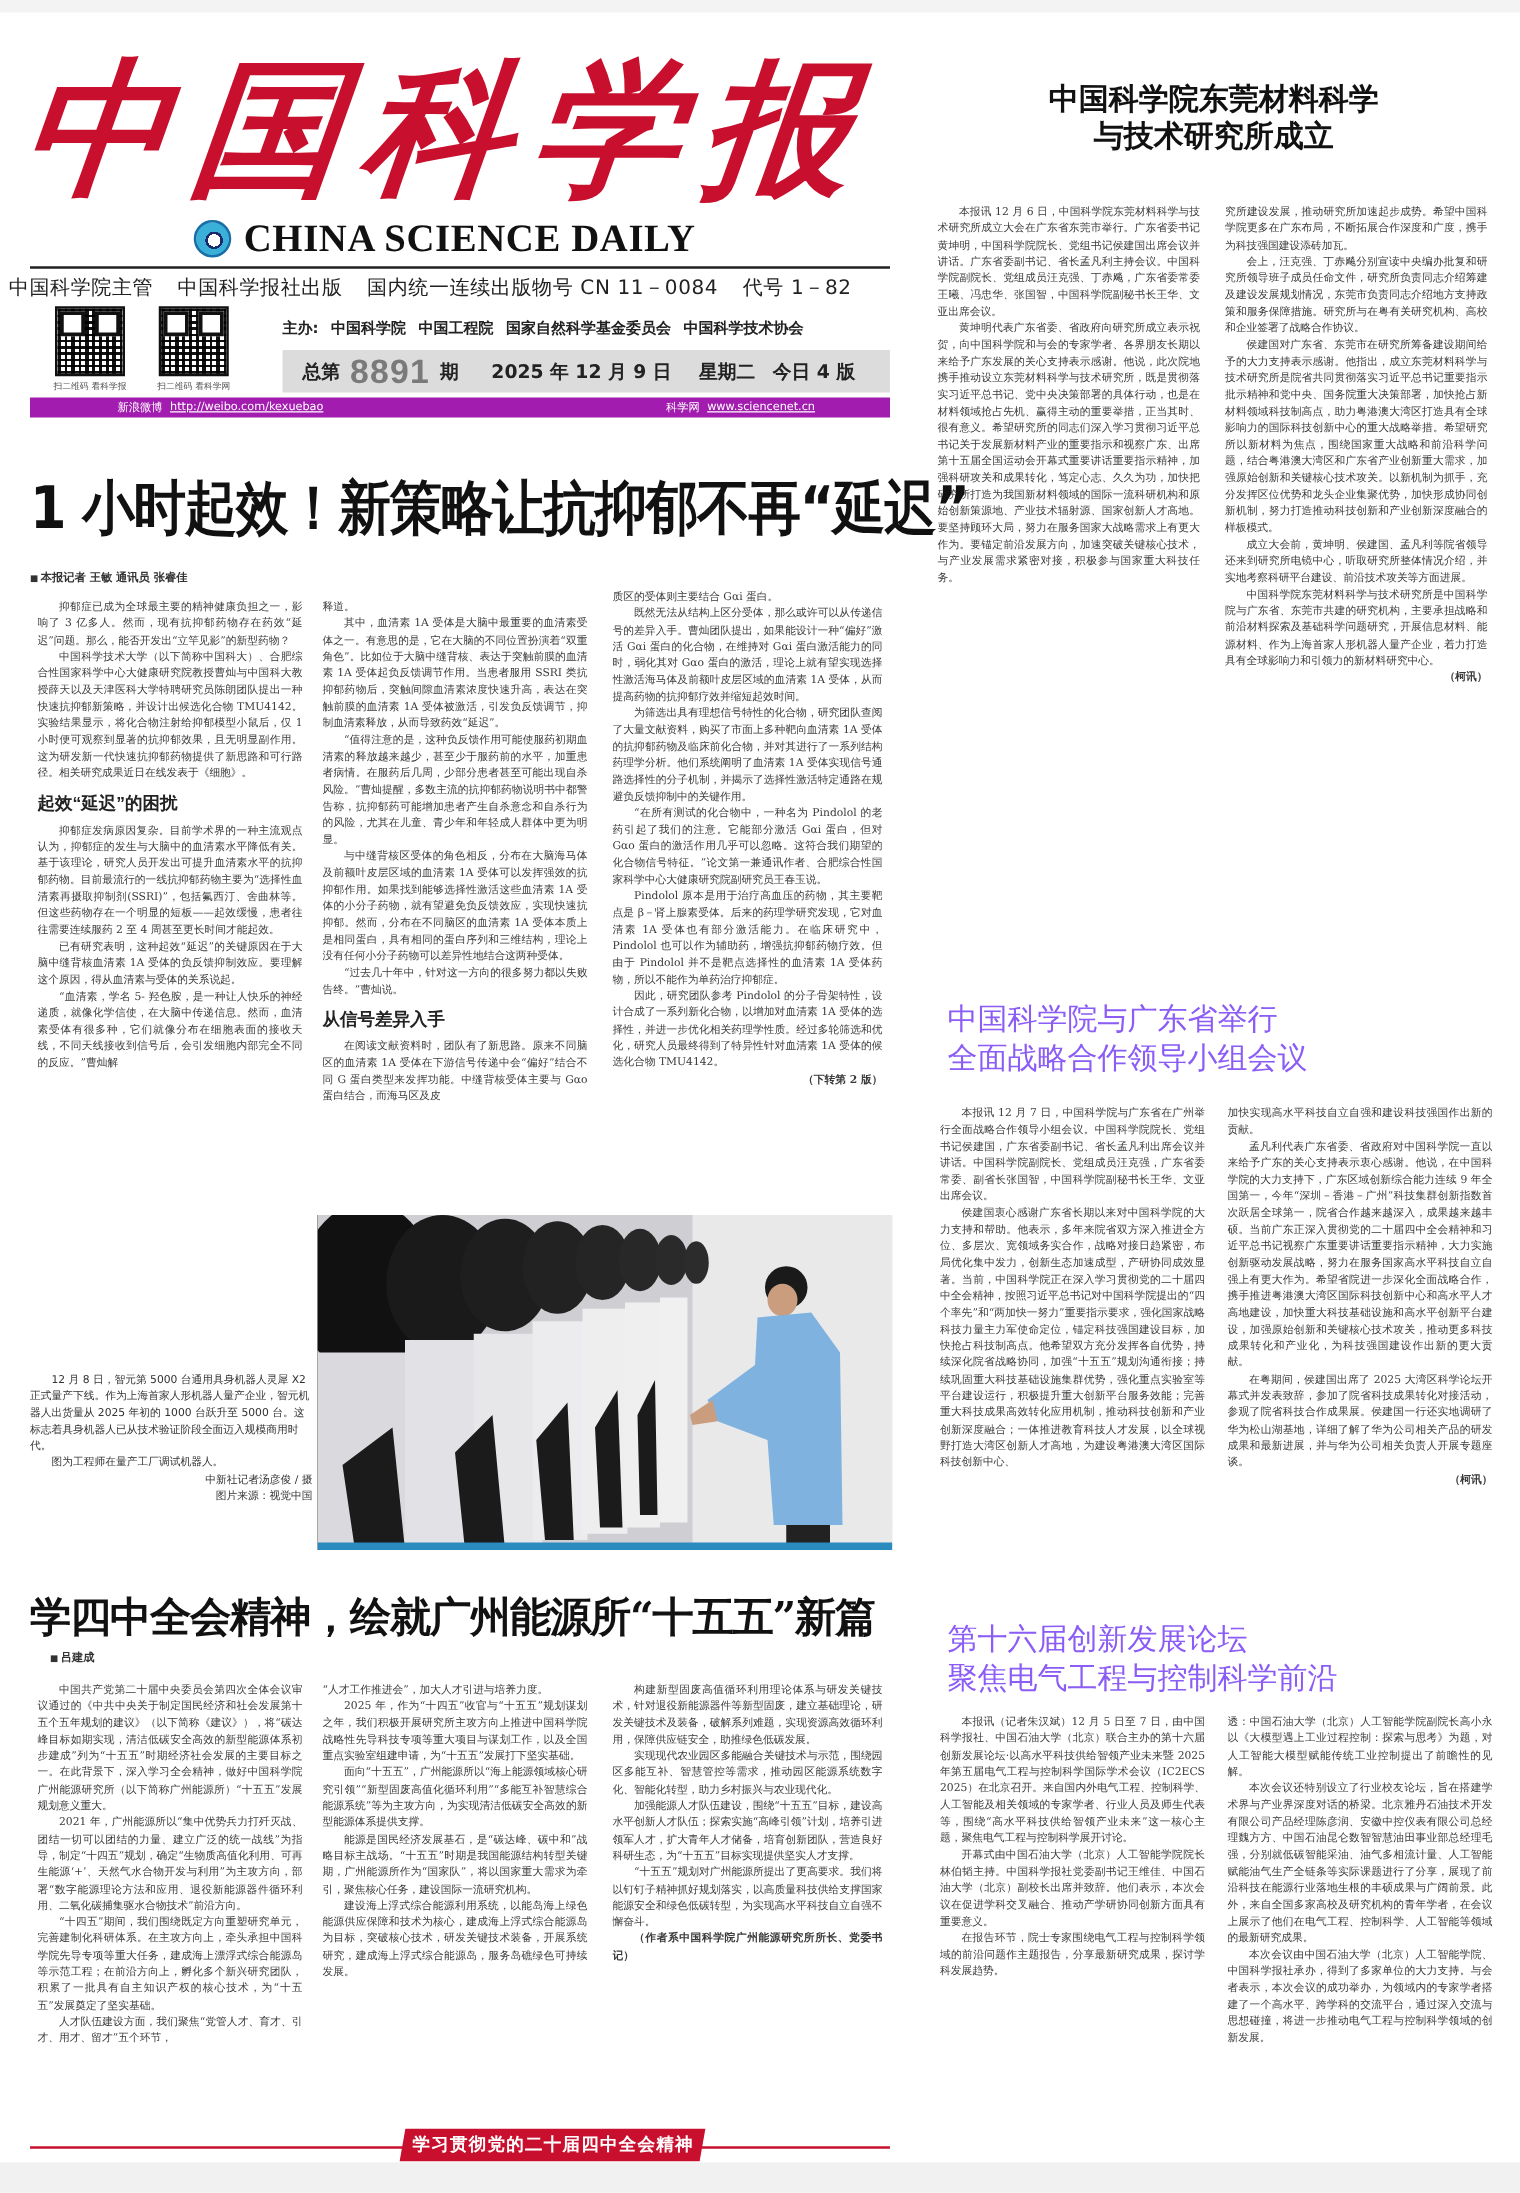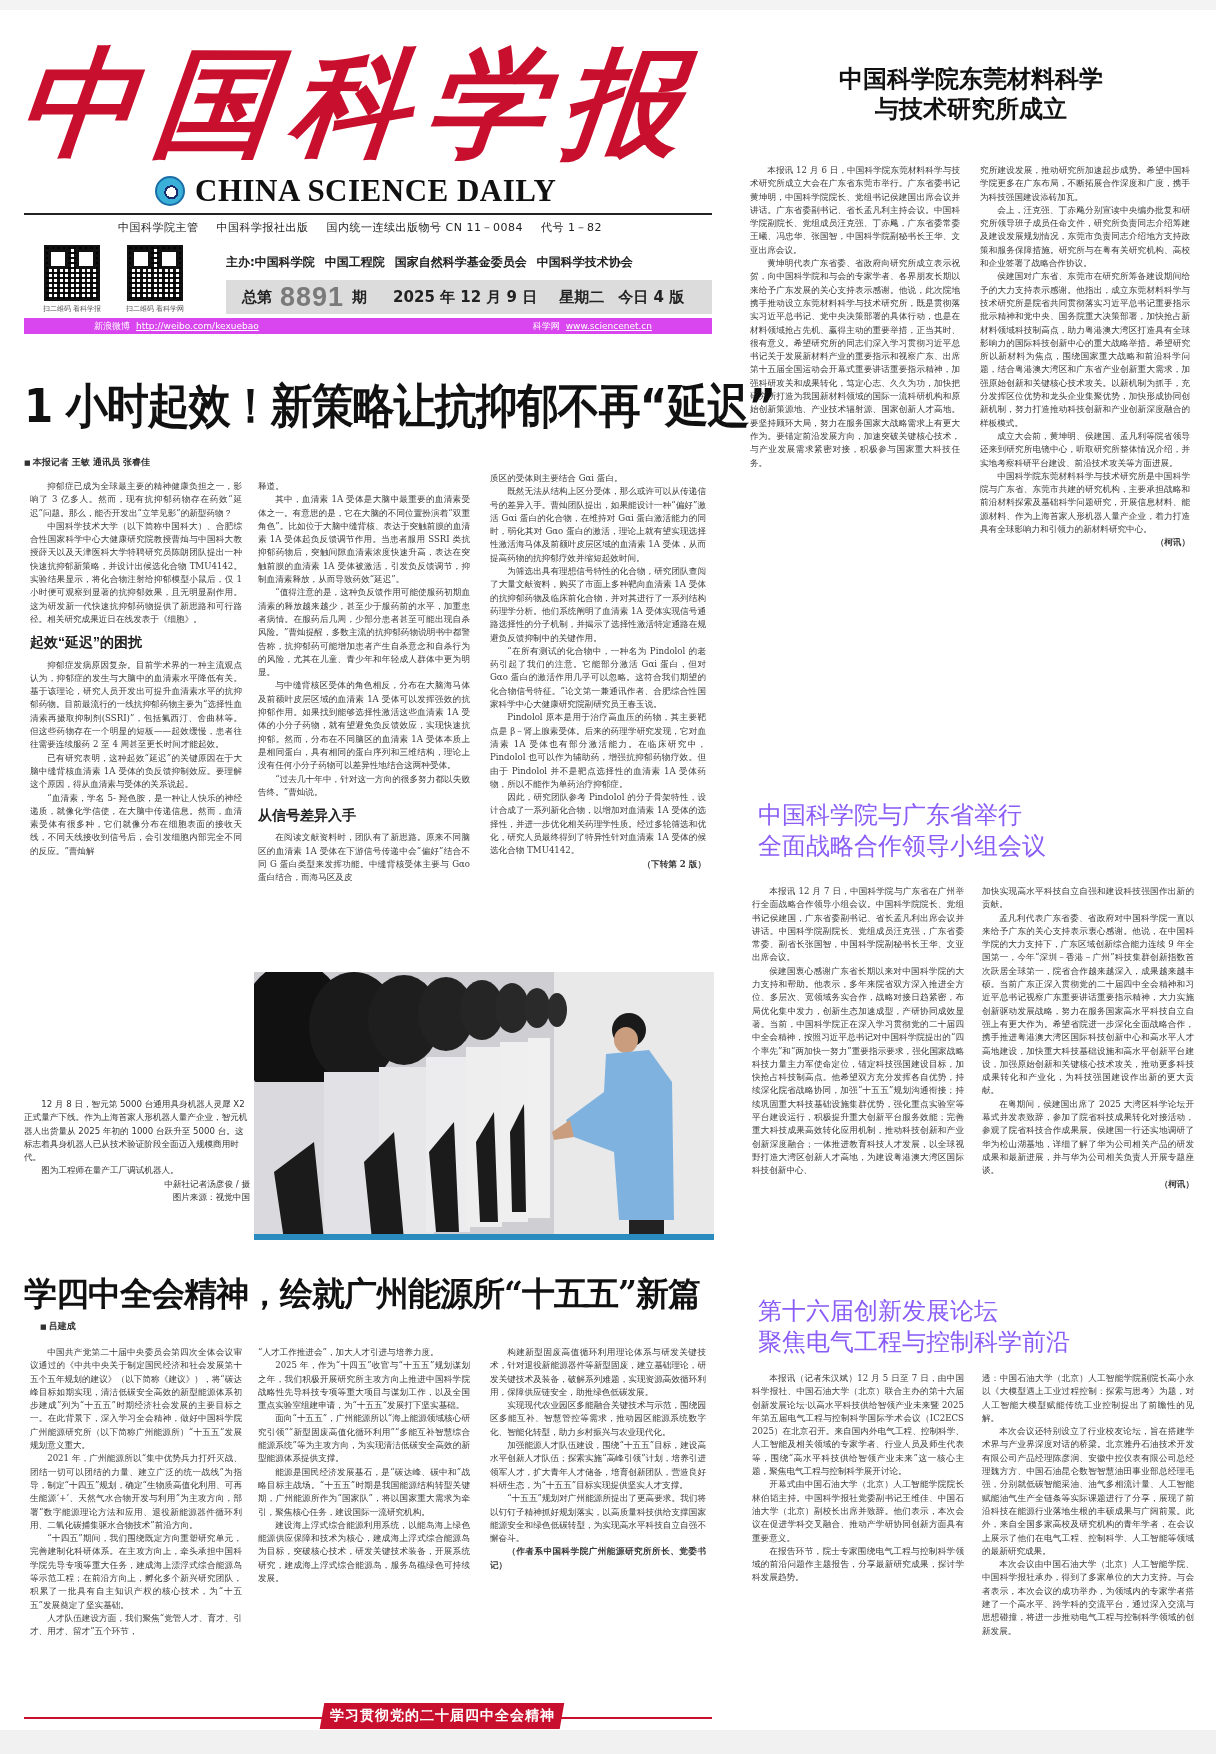--- a/index.html
+++ b/index.html
@@ -7,33 +7,33 @@
 body{font-family:"DejaVu Serif","Liberation Serif",serif;color:#333}
 .page{position:absolute;left:0;top:10px;width:1216px;height:1720px;background:#fff}
 .abs{position:absolute}
 
 .logo-cn{left:60px;top:28px;width:580px;height:130px;display:flex;align-items:center;justify-content:center;gap:18px}
 .logo-cn span{font-family:"DejaVu Serif",serif;font-weight:bold;font-size:118px;color:#c8102e;line-height:1;font-style:italic;transform:skewX(-6deg)}
 .logo-en{left:155px;top:163px;height:36px;display:flex;align-items:center;gap:10px}
 .logo-en .emblem{width:30px;height:30px;border-radius:50%;background:radial-gradient(circle at 55% 55%,#fff 0 5px,#1a2a6c 5px 7px,#3ab0d8 7px 15px);border:2px solid #1a6ea8}
 .logo-en .txt{font-family:"Liberation Serif",serif;font-weight:bold;font-size:31px;color:#111;letter-spacing:.5px}
 .rule-top{left:24px;top:203px;width:688px;height:2px;background:#222}
-.pubinfo{left:0;top:210px;width:720px;text-align:center;font-family:"DejaVu Sans",sans-serif;font-size:11px;color:#222;letter-spacing:.5px}
+.pubinfo{left:0;top:210px;width:720px;font-family:"DejaVu Sans",sans-serif;font-size:16px;color:#222;letter-spacing:.5px}
 .pubinfo span{margin:0 7px}
 .qr{top:235px;width:56px;height:56px;background:
  repeating-linear-gradient(90deg,#111 0 3px,#fff 3px 6px,#111 6px 8px,#fff 8px 11px),
  repeating-linear-gradient(0deg,#111 0 2px,#fff 2px 5px);background-blend-mode:multiply;border:2px solid #111}
 .qr::before,.qr::after{content:"";position:absolute;width:14px;height:14px;border:3px solid #111;background:#fff;top:2px}
 .qr::before{left:2px}.qr::after{right:2px}
 .qr-cap{top:294px;font-family:"DejaVu Sans",sans-serif;font-size:7px;color:#555;width:70px;text-align:center}
 .sponsors{left:226px;top:244px;font-family:"DejaVu Sans",sans-serif;font-size:12px;color:#222;font-weight:bold}
 .sponsors span{margin-right:10px}
 .issuebar{left:226px;top:270px;width:486px;height:34px;background:#dcdcdc;display:flex;align-items:center;padding-left:16px;font-family:"DejaVu Sans",sans-serif;color:#222;font-size:15px;font-weight:bold;gap:8px}
 .issuebar .num{font-family:"Liberation Sans",sans-serif;font-size:27px;color:#7a7a7a;font-weight:bold;letter-spacing:1px}
-.linkbar{left:24px;top:308px;width:688px;height:16px;background:#d946ef;font-family:"DejaVu Sans",sans-serif;font-size:9px;color:#fff;display:flex;align-items:center}
+.linkbar{left:24px;top:308px;width:688px;height:16px;background:#a21caf;font-family:"DejaVu Sans",sans-serif;font-size:9px;color:#fff;display:flex;align-items:center}
 .linkbar a{color:#fff;text-decoration:underline}
 
 .h-lead{left:24px;top:365px;font-family:"DejaVu Sans",sans-serif;font-weight:bold;font-size:42px;color:#111;letter-spacing:-1px;transform:scaleY(1.12);transform-origin:left top}
 .byline{font-family:"DejaVu Sans",sans-serif;font-size:9px;color:#333;font-weight:bold}
 .byline::before{content:"■";font-size:7px;margin-right:2px}
 .h-side{font-family:"DejaVu Serif",serif;font-size:24px;color:#111;line-height:30px;text-align:center;font-weight:bold}
 .h-light{font-family:"DejaVu Sans",sans-serif;font-size:24px;color:#8b5cf6;line-height:31px;font-weight:normal}
 .h-b{left:24px;top:1262px;font-family:"DejaVu Serif",serif;font-size:33px;font-weight:bold;color:#111;letter-spacing:-1px}
 
 .col{font-size:8.6px;line-height:13.3px;color:#3a3a3a;text-align:justify;overflow:hidden}
@@ -74,21 +74,21 @@
     <span>国内统一连续出版物号 CN 11－0084</span>
     <span>代号 1－82</span>
   </div>
 
   <div class="abs qr" style="left:44px"></div>
   <div class="abs qr-cap" style="left:37px">扫二维码 看科学报</div>
   <div class="abs qr" style="left:127px"></div>
   <div class="abs qr-cap" style="left:120px">扫二维码 看科学网</div>
 
   <div class="abs sponsors">
-    <span style="margin-right:0">主办:</span><span>中国科学院</span><span>中国工程院</span><span>国家自然科学基金委员会</span><span>中国科学技术协会</span>
+    <span style="margin-right:10px">主办:</span><span>中国科学院</span><span>中国工程院</span><span>国家自然科学基金委员会</span><span>中国科学技术协会</span>
   </div>
 
   <div class="abs issuebar">
     <span>总第</span>
     <span class="num">8891</span>
     <span>期</span>
     <span style="margin-left:18px">2025 年 12 月 9 日</span>
     <span style="margin-left:14px">星期二</span>
     <span style="margin-left:6px">今日 4 版</span>
   </div>

